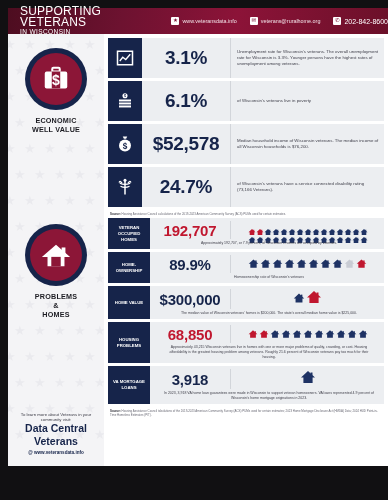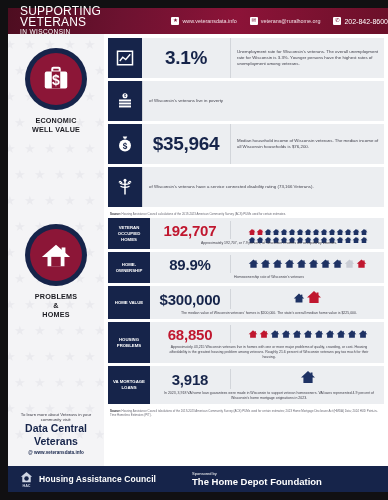--- a/index.html
+++ b/index.html
@@ -244,44 +244,46 @@
           <div class="erow">
             <div class="ico">
               <svg width="18" height="18" viewBox="0 0 24 24">
                 <circle cx="12" cy="5" r="3.4" fill="#fff"></circle>
                 <text x="12" y="7" font-family="Liberation Sans, sans-serif" font-size="5" font-weight="bold" fill="#16244a" text-anchor="middle">$</text>
                 <rect x="4" y="10" width="16" height="2.6" fill="#fff"></rect>
                 <rect x="4" y="14" width="16" height="2.6" fill="#fff"></rect>
                 <rect x="4" y="18" width="16" height="2.6" fill="#fff"></rect>
               </svg>
             </div>
+            <div class="val">6.1%</div>
             <div class="desc">of Wisconsin's veterans live in poverty</div>
           </div>
           <div class="erow">
             <div class="ico">
               <svg width="18" height="18" viewBox="0 0 24 24">
                 <path d="M9 2 h6 l-1.5 3 h-3 Z" fill="#fff"></path>
                 <ellipse cx="12" cy="14" rx="8" ry="8" fill="#fff"></ellipse>
                 <text x="12" y="18" font-family="Liberation Sans, sans-serif" font-size="11" font-weight="bold" fill="#16244a" text-anchor="middle">$</text>
               </svg>
             </div>
-            <div class="val">$35,964</div>
+            <div class="val">$52,578</div>
             <div class="desc">Median household income of Wisconsin veterans. The median income of all Wisconsin households is $76,200.</div>
           </div>
           <div class="erow">
             <div class="ico">
               <svg width="18" height="18" viewBox="0 0 24 24">
                 <rect x="11" y="3" width="2" height="19" fill="#fff"></rect>
                 <circle cx="12" cy="3" r="2" fill="#fff"></circle>
                 <path d="M5 7 q7 3 14 0" stroke="#fff" stroke-width="1.8" fill="none"></path>
                 <path d="M6 11 q6 3 12 0" stroke="#fff" stroke-width="1.8" fill="none"></path>
                 <path d="M4 6 q2 -3 4 1" stroke="#fff" stroke-width="1.8" fill="none"></path>
                 <path d="M20 6 q-2 -3 -4 1" stroke="#fff" stroke-width="1.8" fill="none"></path>
               </svg>
             </div>
+            <div class="val">24.7%</div>
             <div class="desc">of Wisconsin's veterans have a service connected disability rating (73,166 Veterans).</div>
           </div>
         </div>
 
       <div class="source">
         <b>Source:</b>
         <span>Housing Assistance Council calculations of the 2019-2023 American Community Survey (ACS) PUMs used for certain estimates.</span>
       </div>
 
       <div id="house-rows" style="margin-top:2px">
@@ -568,29 +570,13 @@
           </div>
         </div>
 
       <div class="source">
         <b>Source:</b>
         <span>Housing Assistance Council tabulations of the 2019-2023 American Community Survey (ACS) PUMs used for certain estimates; 2023 Home Mortgage Disclosure Act (HMDA) Data; 2024 HUD Point-in-Time Homeless Estimates (PIT).</span>
       </div>
     </div>
   </div>
 
-  <div class="footer">
-    <div class="hac">
-      <div class="hac-logo">
-        <svg width="15" height="17" viewBox="0 0 16 18">
-          <path d="M8 1 L14 6 L12.5 6 L12.5 12 L3.5 12 L3.5 6 L2 6 Z" fill="#cfd5e4"></path>
-          <circle cx="8" cy="8" r="2.4" fill="#16244a"></circle>
-          <text x="8" y="17" font-family="Liberation Sans, sans-serif" font-size="4" font-weight="bold" fill="#cfd5e4" text-anchor="middle">HAC</text>
-        </svg>
-      </div>
-      <div class="hac-name">Housing Assistance Council</div>
-    </div>
-    <div class="spons">
-      <div class="s1">Sponsored by</div>
-      <div class="s2">The Home Depot Foundation</div>
-    </div>
-  </div>
 </div>
 
 </body></html>

